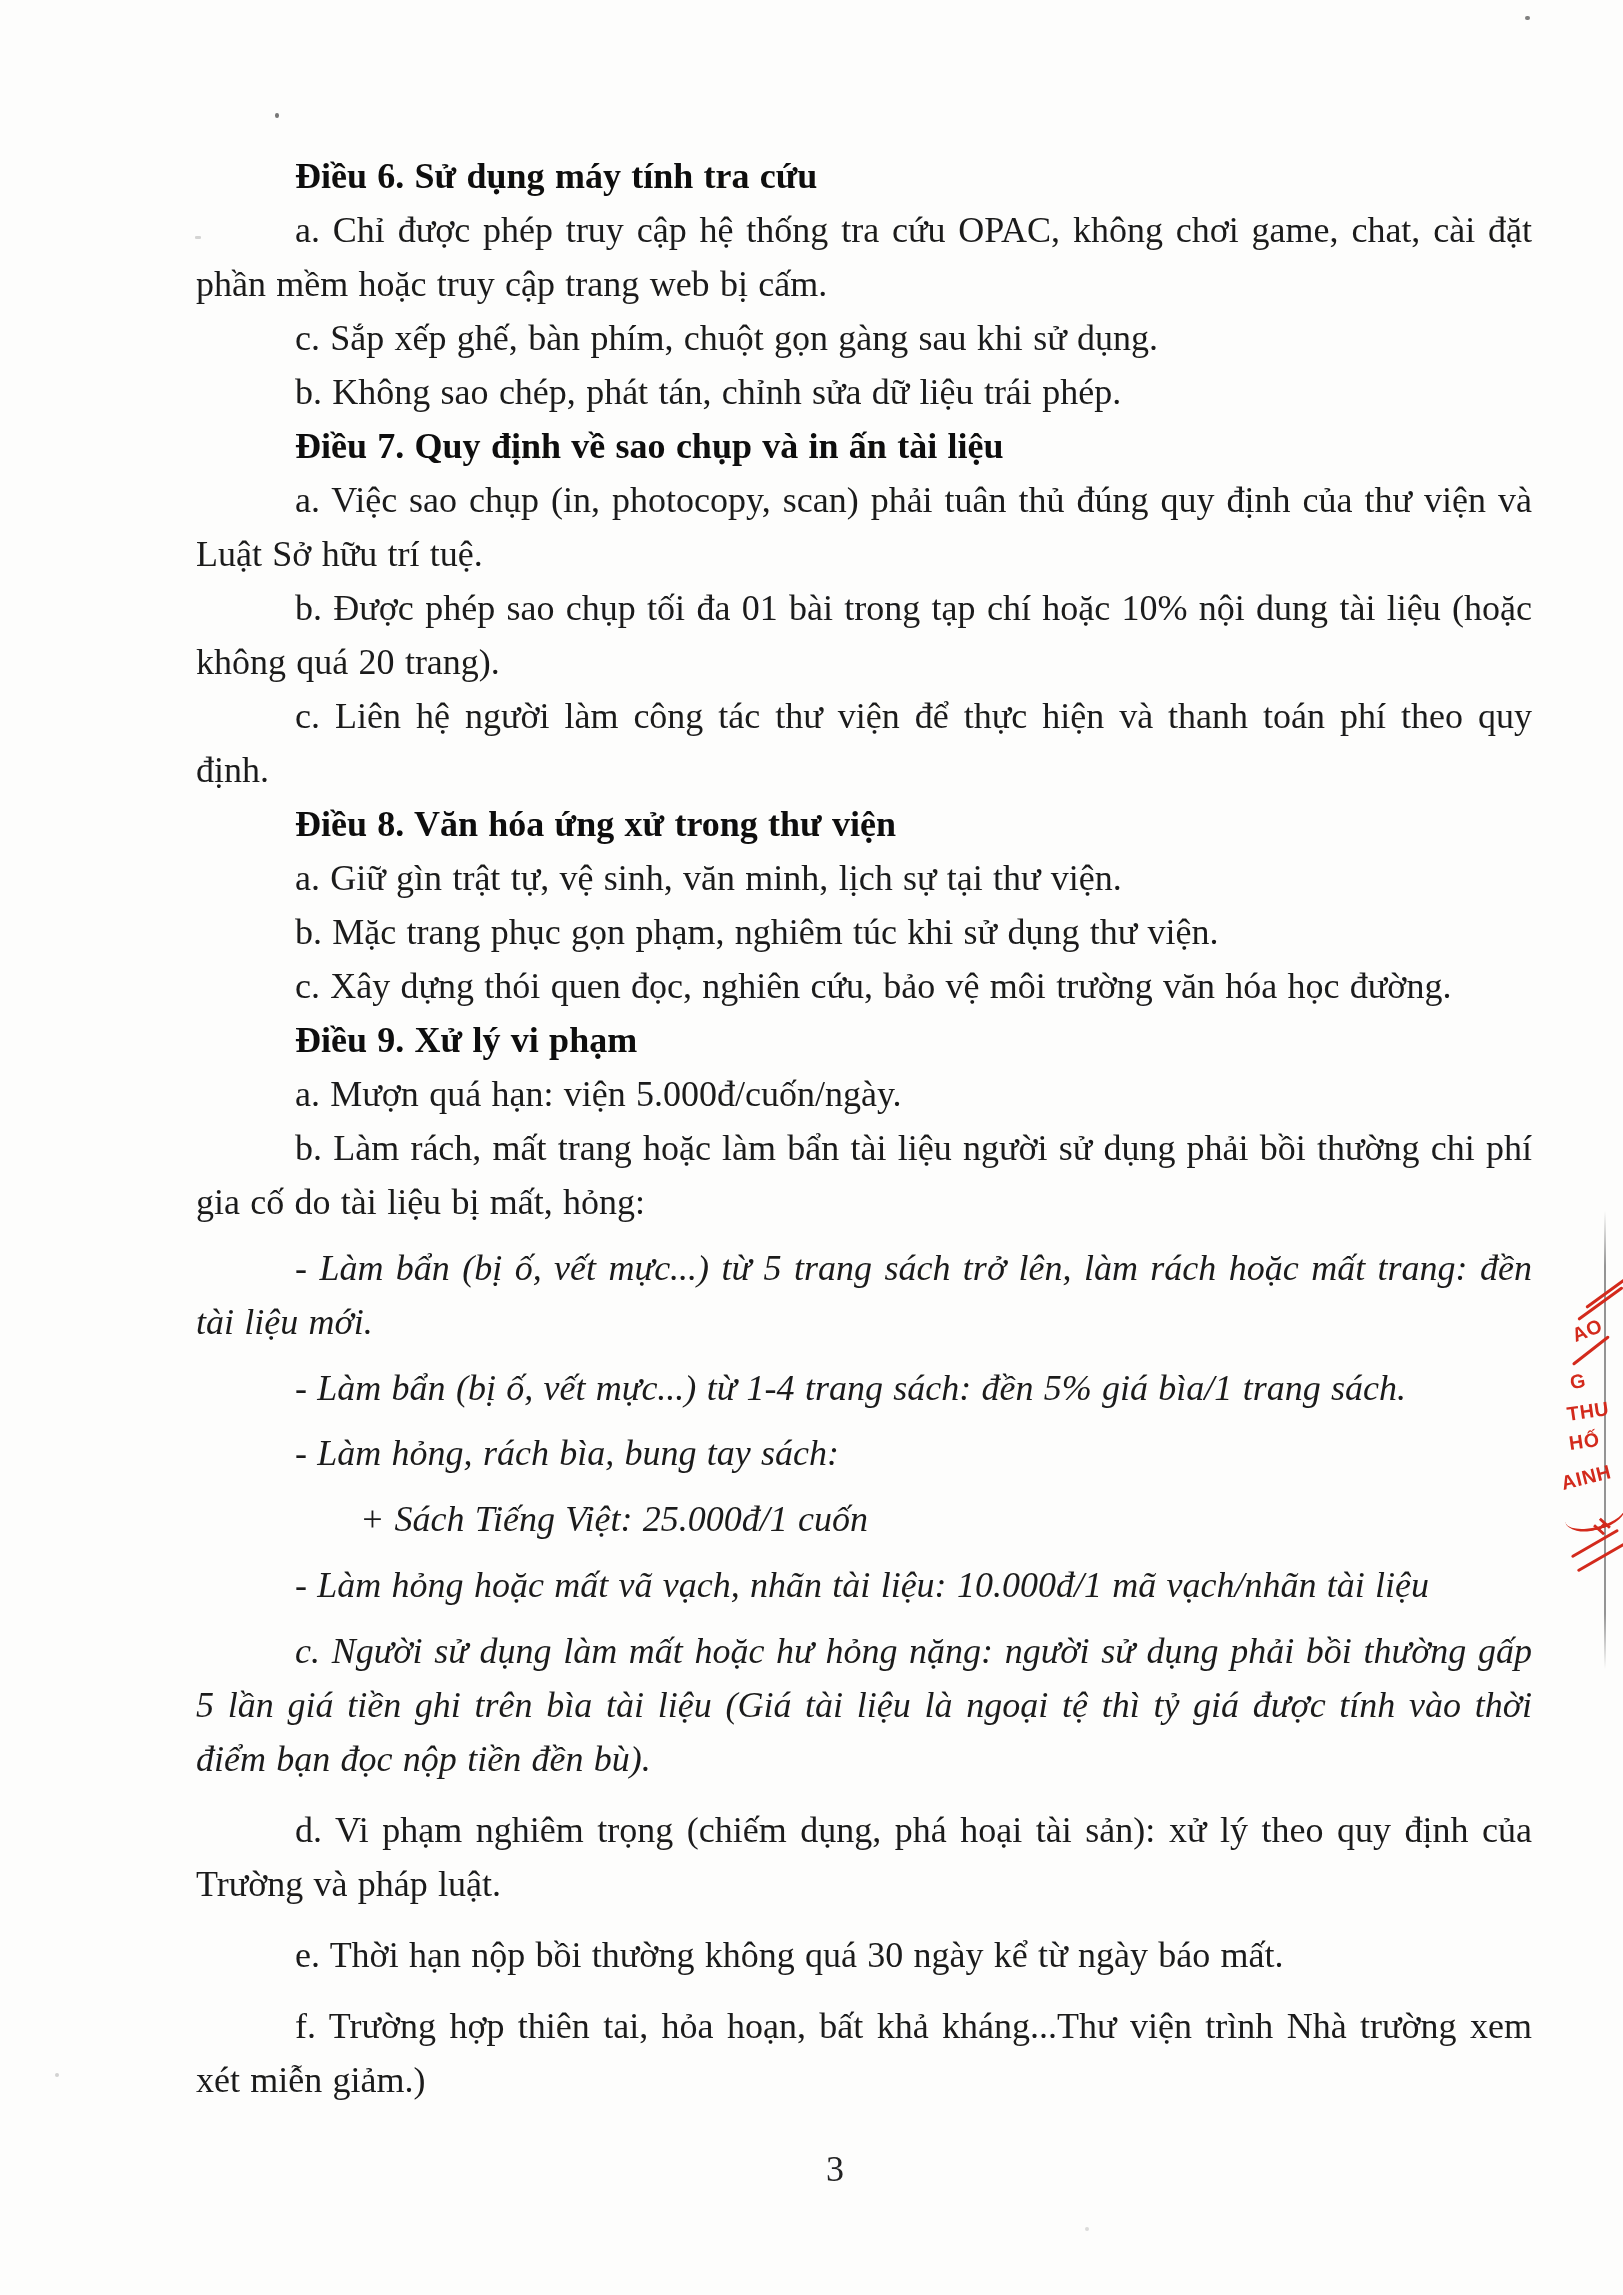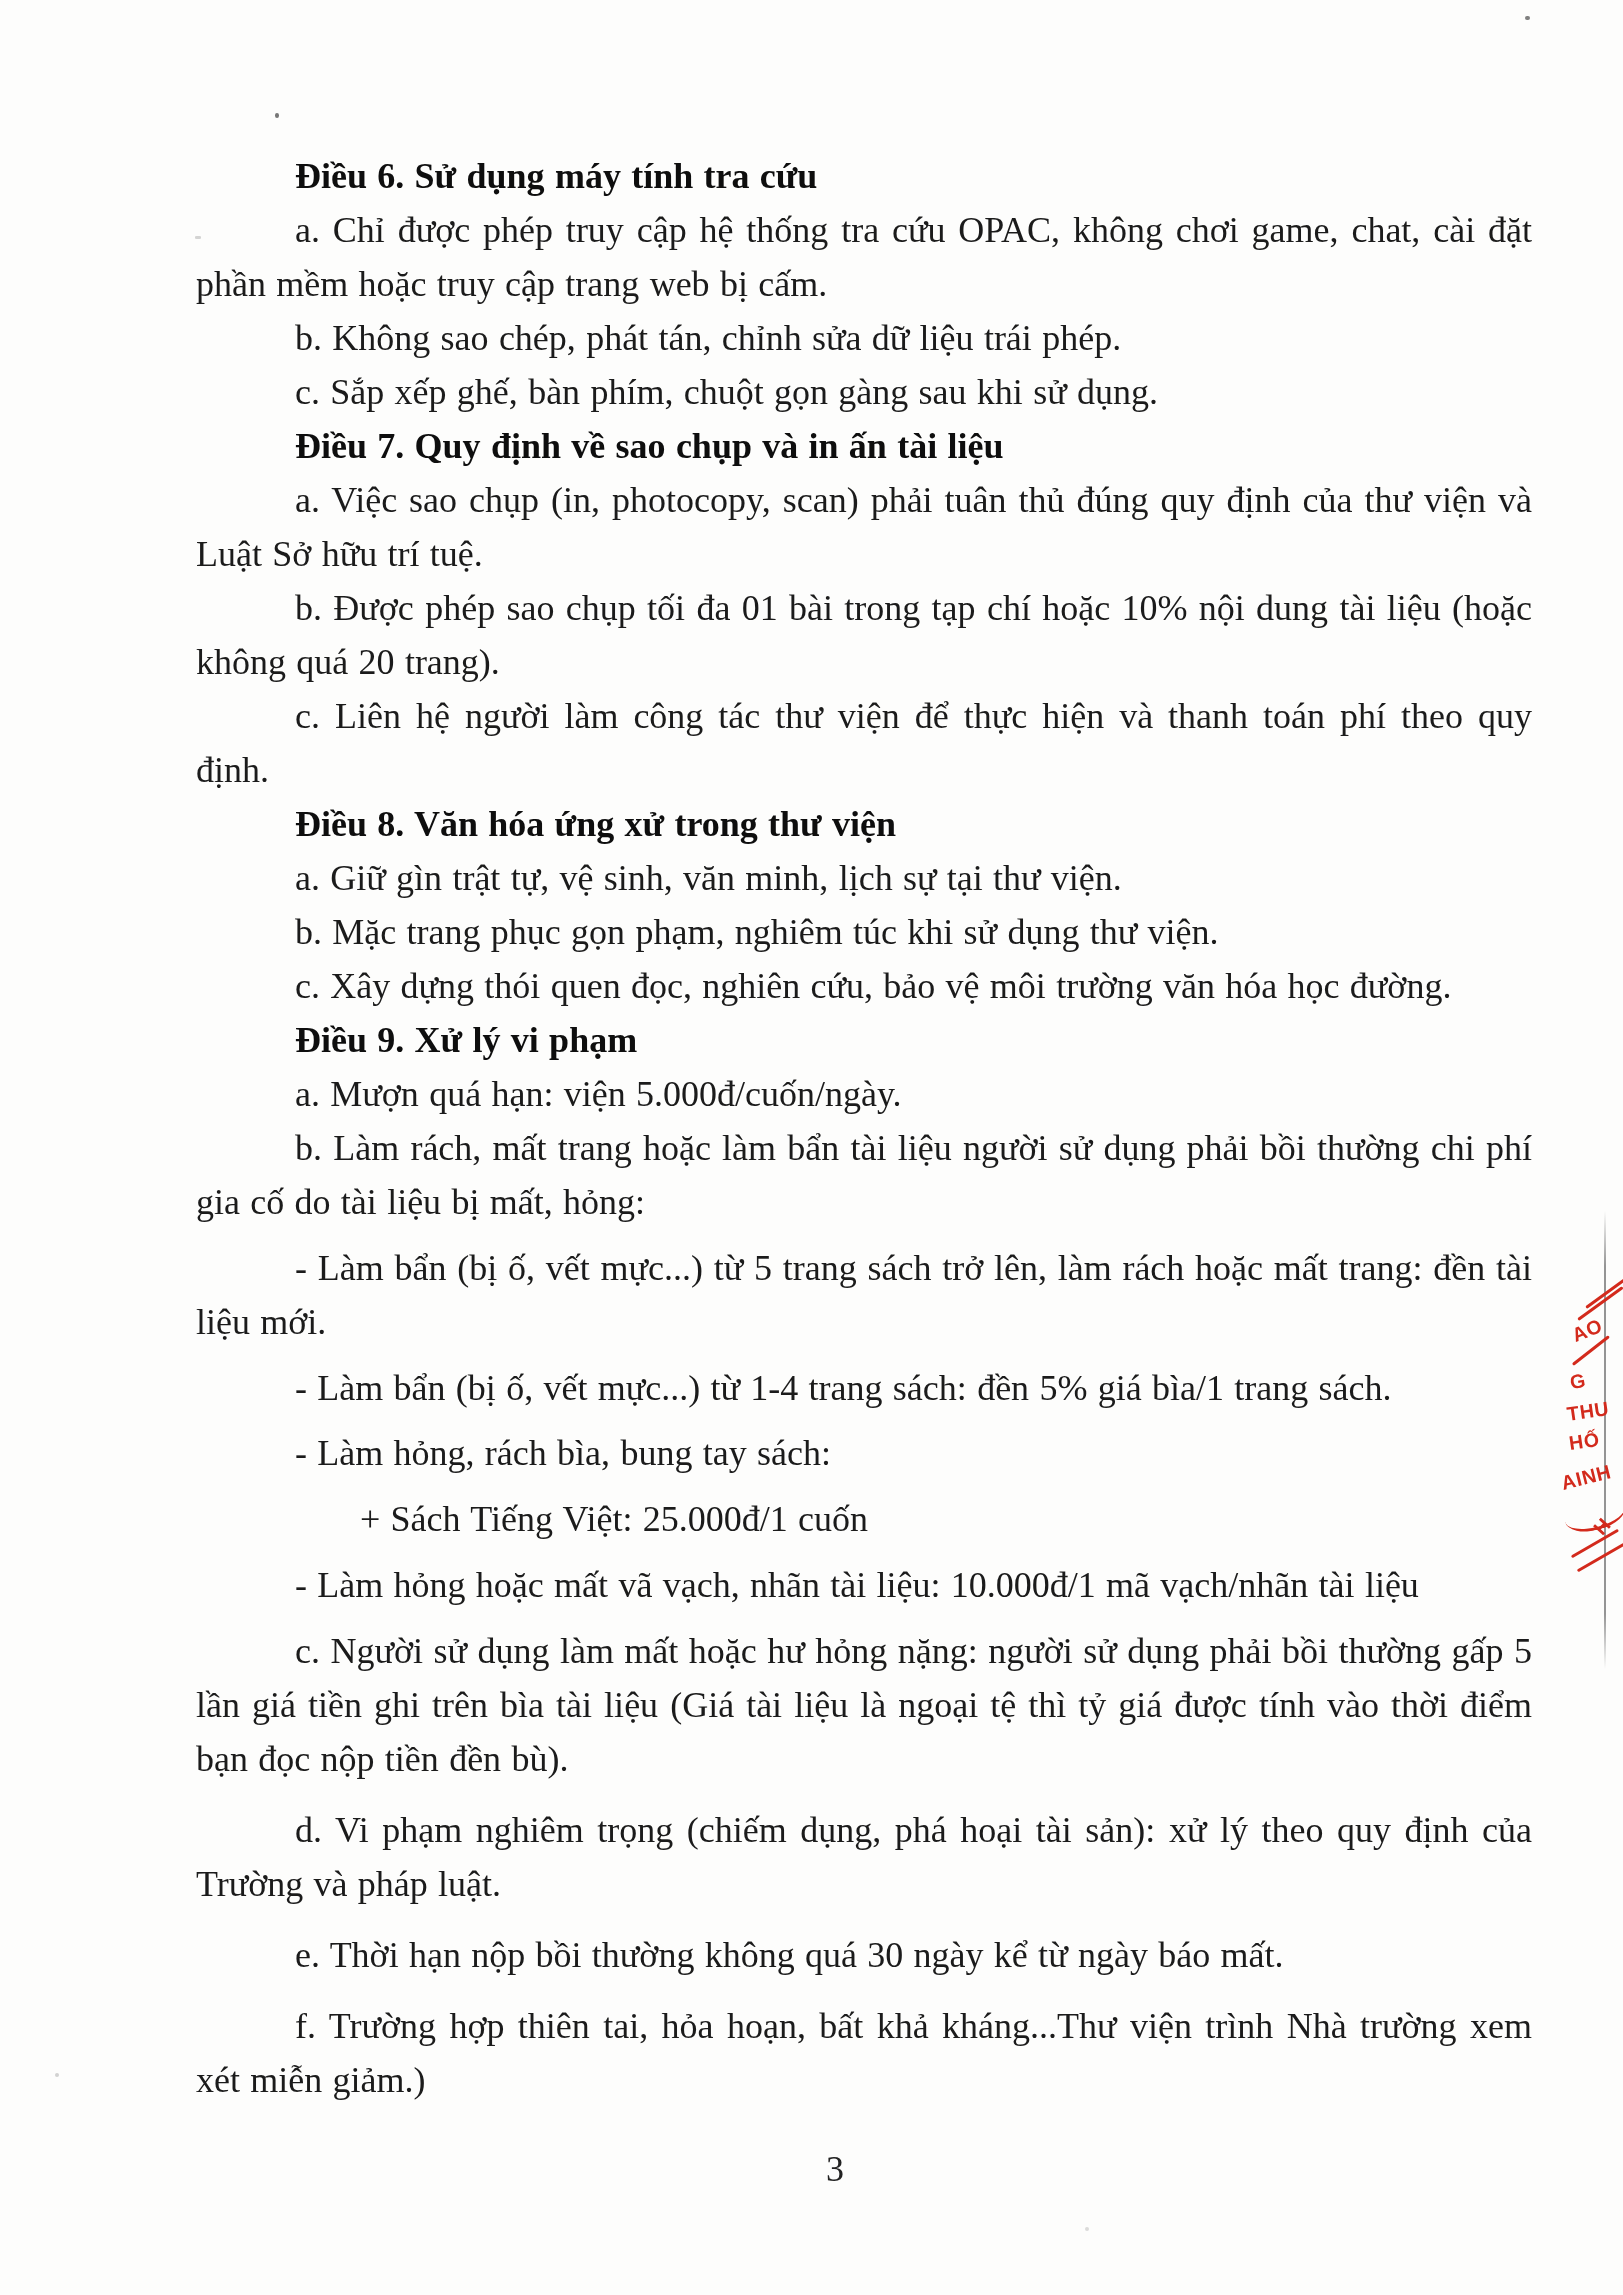--- a/index.html
+++ b/index.html
@@ -21,21 +21,21 @@
   .content p {
     margin: 0;
     font-size: 36px;
     line-height: 54px;
     text-indent: 99px;
     text-align: justify;
     color: #1b1b1b;
     word-spacing: 1.3px;
   }
   p.hd { font-weight: 700; text-align: left; color: #0e0e0e; }
-  p.sub { margin-top: 11.8px; }
+  p.sub { margin-top: 11.8px; font-style: italic; }
   p.plus { text-indent: 164px; }
   p.mt { margin-top: 17px; }
   .page-number {
     position: absolute;
     left: 826px; top: 2148px;
     font-size: 36px; color: #222;
   }
   
   .speck { position: absolute; background: #555; border-radius: 50%; }
   .speck-1 { left: 275px; top: 113px; width: 3.9px; height: 4.6px; opacity: .8; }
@@ -84,22 +84,22 @@
 </style>
 </head>
 <body>
 
 <div class="page">
 
   <div class="content">
 
     <p class="hd">Điều 6. Sử dụng máy tính tra cứu</p>
     <p>a. Chỉ được phép truy cập hệ thống tra cứu OPAC, không chơi game, chat, cài đặt phần mềm hoặc truy cập trang web bị cấm.</p>
+    <p>c. Sắp xếp ghế, bàn phím, chuột gọn gàng sau khi sử dụng.</p>
     <p>b. Không sao chép, phát tán, chỉnh sửa dữ liệu trái phép.</p>
-    <p>c. Sắp xếp ghế, bàn phím, chuột gọn gàng sau khi sử dụng.</p>
 
     <p class="hd">Điều 7. Quy định về sao chụp và in ấn tài liệu</p>
     <p>a. Việc sao chụp (in, photocopy, scan) phải tuân thủ đúng quy định của thư viện và Luật Sở hữu trí tuệ.</p>
     <p>b. Được phép sao chụp tối đa 01 bài trong tạp chí hoặc 10% nội dung tài liệu (hoặc không quá 20 trang).</p>
     <p>c. Liên hệ người làm công tác thư viện để thực hiện và thanh toán phí theo quy định.</p>
 
     <p class="hd">Điều 8. Văn hóa ứng xử trong thư viện</p>
     <p>a. Giữ gìn trật tự, vệ sinh, văn minh, lịch sự tại thư viện.</p>
     <p>b. Mặc trang phục gọn phạm, nghiêm túc khi sử dụng thư viện.</p>
     <p>c. Xây dựng thói quen đọc, nghiên cứu, bảo vệ môi trường văn hóa học đường.</p>

